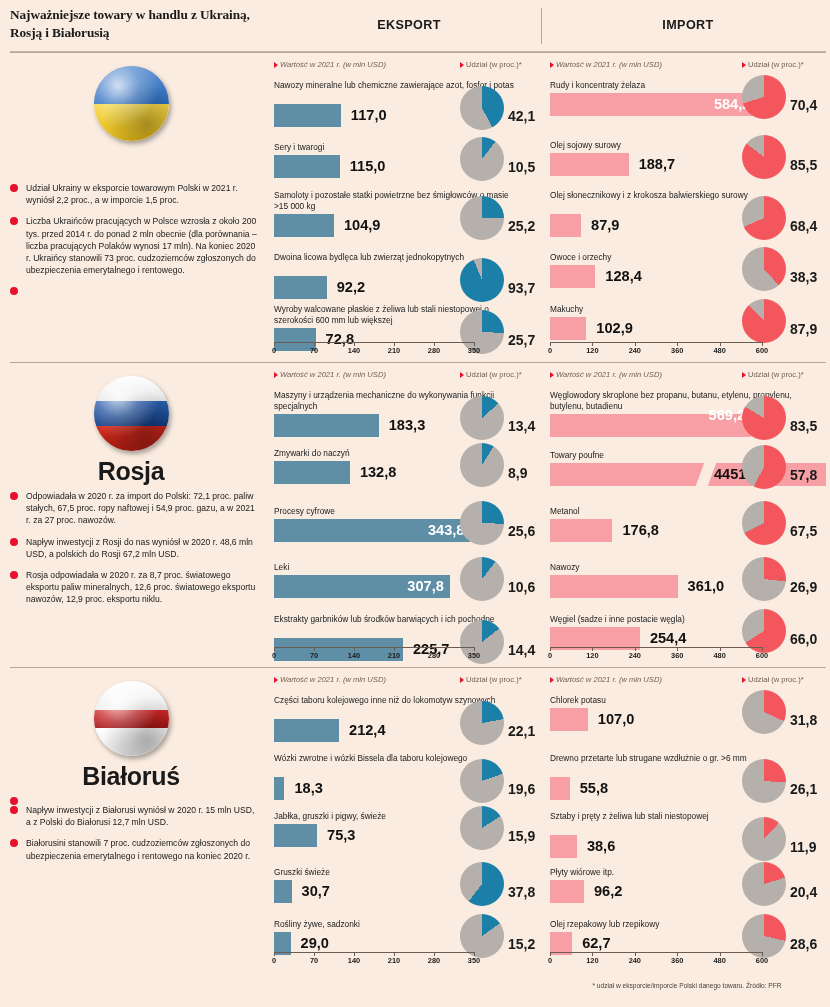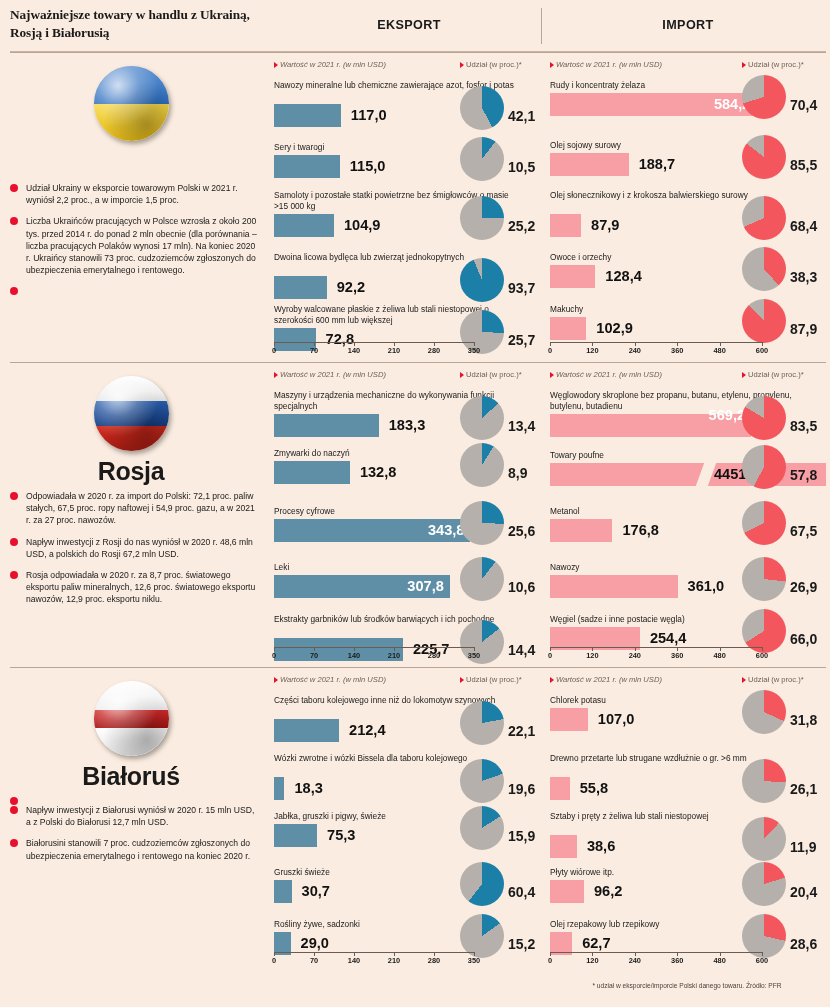--- a/index.html
+++ b/index.html
@@ -402,21 +402,21 @@
               <div class="bar exp" style="top:137px;width:43.028571428571425px;background:#5f8fa6"></div>
               <div class="barval outside" style="top:139px;left:57.028571428571425px;">75,3</div>
               <div class="pie" style="top:119px;left:190px;background:conic-gradient(#1b7fa8 0deg 57.24deg, #b5b0ab 57.24deg 360deg);"></div>
               <div class="pieval" style="top:141px;left:238px">15,9</div>
             </div>
             <div class="row">
               <div class="rowlabel" style="position:absolute;top:180px;left:0;width:250px">Gruszki świeże</div>
               <div class="bar exp" style="top:193px;width:17.542857142857144px;background:#5f8fa6"></div>
               <div class="barval outside" style="top:195px;left:31.542857142857144px;">30,7</div>
               <div class="pie" style="top:175px;left:190px;background:conic-gradient(#1b7fa8 0deg 217.44deg, #b5b0ab 217.44deg 360deg);"></div>
-              <div class="pieval" style="top:197px;left:238px">60,4</div>
+              <div class="pieval" style="top:197px;left:238px">37,8</div>
             </div>
             <div class="row">
               <div class="rowlabel" style="position:absolute;top:232px;left:0;width:250px">Rośliny żywe, sadzonki</div>
               <div class="bar exp" style="top:245px;width:16.57142857142857px;background:#5f8fa6"></div>
               <div class="barval outside" style="top:247px;left:30.57142857142857px;">29,0</div>
               <div class="pie" style="top:227px;left:190px;background:conic-gradient(#1b7fa8 0deg 54.72deg, #b5b0ab 54.72deg 360deg);"></div>
               <div class="pieval" style="top:249px;left:238px">15,2</div>
             </div>
           </div>
           <div class="axis" style="top:285px;width:200px">

